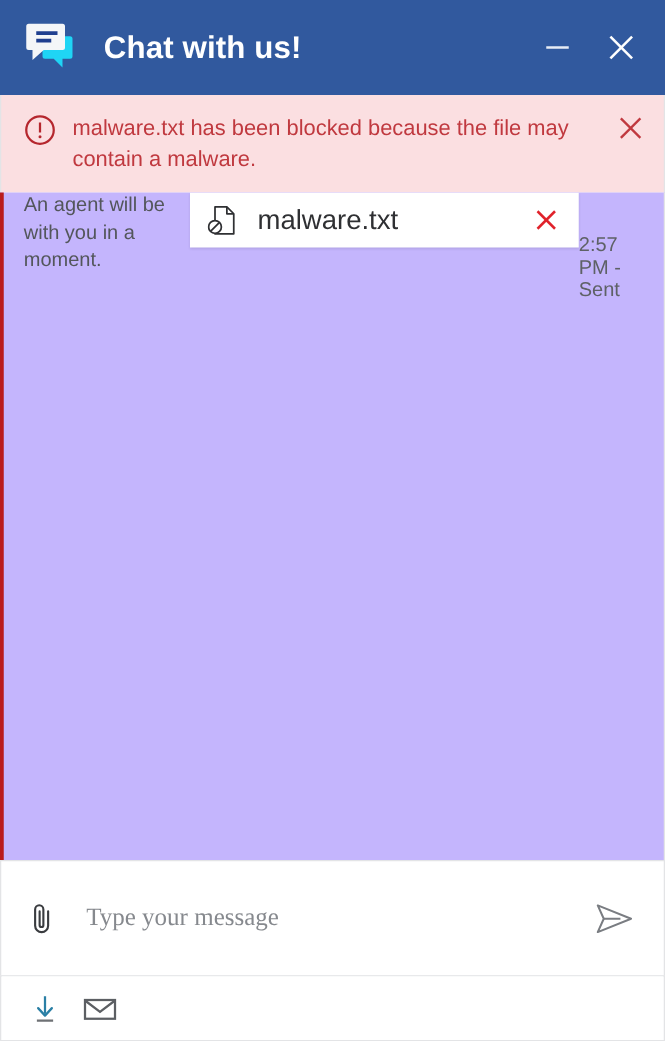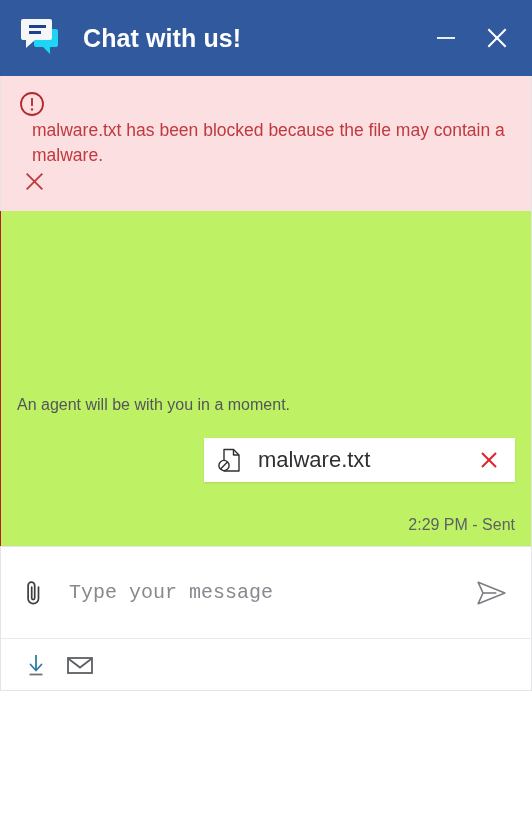--- a/index.html
+++ b/index.html
@@ -7,21 +7,21 @@
     padding: 0;
     background: #ffffff;
   }
   body {
     font-family: "Liberation Sans", sans-serif;
     -webkit-font-smoothing: antialiased;
   }
   #widget {
     position: relative;
     width: 532px;
-    height: 691px;
+    height: 833px;
     box-sizing: border-box;
     background: #ffffff;
     display: flex;
     flex-direction: column;
     overflow: hidden;
   }
 
   
   .header {
     height: 76px;
@@ -62,21 +62,20 @@
 
   
   .alert {
     background: #fbdfe1;
     border-left: 1px solid #e3e4e6;
     border-right: 1px solid #e3e4e6;
     display: flex;
     align-items: flex-start;
     padding: 13px 12px 14px 18px;
     box-sizing: border-box;
-    flex-direction: column;
   }
   .alert-icon {
     width: 26px;
     height: 26px;
     flex: 0 0 auto;
     margin-top: 2px;
   }
   .alert-text {
     flex: 1 1 auto;
     color: #c0393f;
@@ -93,26 +92,26 @@
     display: flex;
     align-items: flex-start;
     justify-content: center;
     cursor: pointer;
     margin-top: 1px;
   }
 
   
   .messages {
     flex: 1 1 auto;
-    background: #bef264;
-    border-left: 1px solid #b91c1c;
+    background: #c4b5fd;
+    border-left: 3px solid #b91c1c;
     border-right: 1px solid #e3e4e6;
     box-sizing: border-box;
     display: flex;
-    flex-direction: column;
+    flex-direction: row;
     justify-content: flex-end;
     padding: 0 16px 12px 16px;
     overflow: hidden;
   }
   .sys-msg {
     color: #53565b;
     font-size: 16px;
     line-height: 22px;
     margin-bottom: 22px;
   }
@@ -184,21 +183,21 @@
     display: flex;
     align-items: center;
     justify-content: center;
     cursor: pointer;
   }
   .msg-input {
     flex: 1 1 auto;
     border: none;
     outline: none;
     background: transparent;
-    font-family: Liberation Mono, monospace;
+    font-family: Liberation Serif, serif;
     font-size: 20px;
     color: #2f3033;
     margin-left: 18px;
     margin-right: 10px;
     padding: 0;
     height: 34px;
   }
   .msg-input::placeholder { color: #86898e; opacity: 1; }
   .send-btn {
     width: 44px;
@@ -296,21 +295,21 @@
         <div class="file-remove">
           <svg viewBox="0 0 24 24" width="24" height="24" aria-hidden="true">
             <line x1="5" y1="5" x2="19" y2="19" stroke="#e0222a" stroke-width="2"></line>
             <line x1="19" y1="5" x2="5" y2="19" stroke="#e0222a" stroke-width="2"></line>
           </svg>
         </div>
       </div>
     </div>
 
     <div class="meta-row">
-      <div class="meta-text">2:29 PM - Sent</div>
+      <div class="meta-text">2:57 PM - Sent</div>
     </div>
   </div>
 
   <div class="composer">
     <div class="clip-btn">
       <svg viewBox="0 0 24 30" width="24" height="30" aria-hidden="true">
         <path d="M16.5 9 v11.5 a5.2 5.2 0 0 1 -10.4 0 v-13 a3.3 3.3 0 0 1 6.6 0 v12.6 a1.5 1.5 0 0 1 -3 0 v-11" fill="none" stroke="#3a3c40" stroke-width="1.7" stroke-linecap="round"></path>
       </svg>
     </div>
     <input class="msg-input" type="text" placeholder="Type your message" style="">

